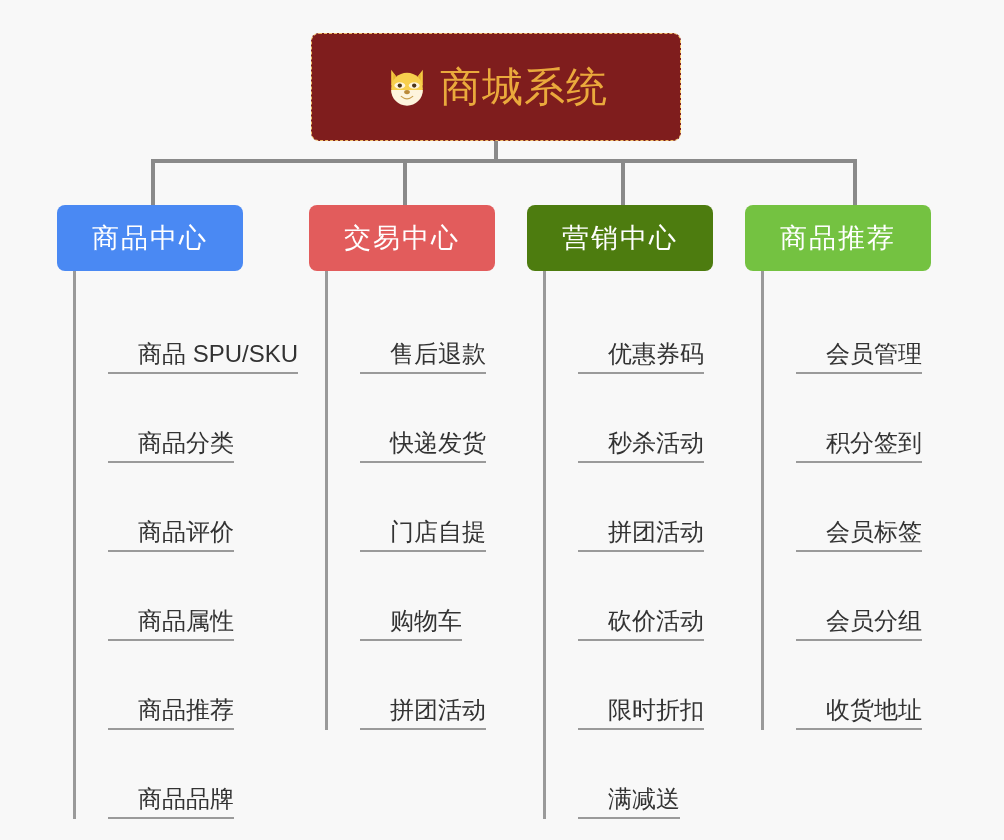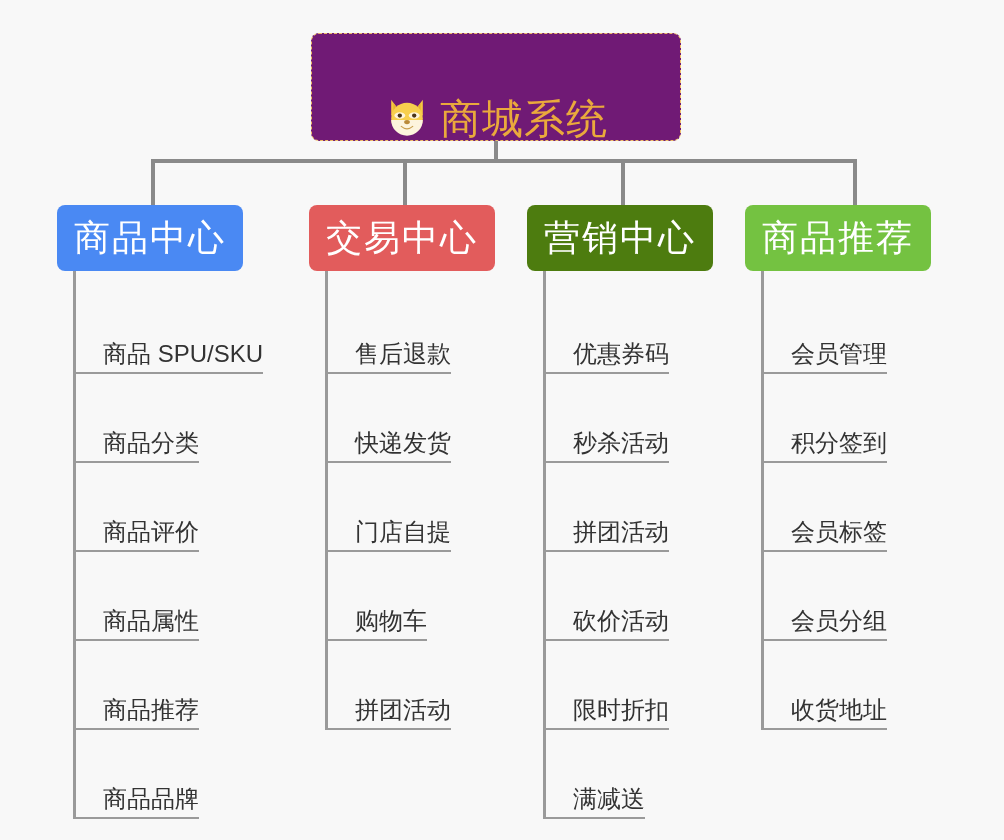--- a/index.html
+++ b/index.html
@@ -22,25 +22,25 @@
   }
 
   
   .root-node {
     position: absolute;
     left: 311px;
     top: 33px;
     width: 370px;
     height: 108px;
     box-sizing: border-box;
-    background: #701a75;
+    background: #7f1d1d;
     border: 1px dashed #eebb66;
     border-radius: 8px;
     display: flex;
-    align-items: flex-end;
+    align-items: center;
     justify-content: center;
     gap: 10px;
   }
   .root-emoji {
     font-size: 40px;
     line-height: 1;
     display: block;
     width: 46px;
     height: 46px;
   }
@@ -81,31 +81,32 @@
     position: absolute;
     top: 205px;
   }
   .col-head {
     height: 66px;
     border-radius: 8px;
     display: flex;
     align-items: center;
     justify-content: center;
     color: #ffffff;
-    font-size: 36px;
+    font-size: 27px;
     letter-spacing: 2px;
     box-sizing: border-box;
   }
 
   
   .leaf-list {
     position: relative;
     margin-left: 16px;
     border-left: 3px solid #9a9a9a;
     padding-top: 14px;
+    padding-left: 35px;
   }
   .leaf {
     position: relative;
     height: 89px;
     box-sizing: border-box;
     display: flex;
     align-items: flex-end;
   }
   .leaf-label {
     display: inline-block;

